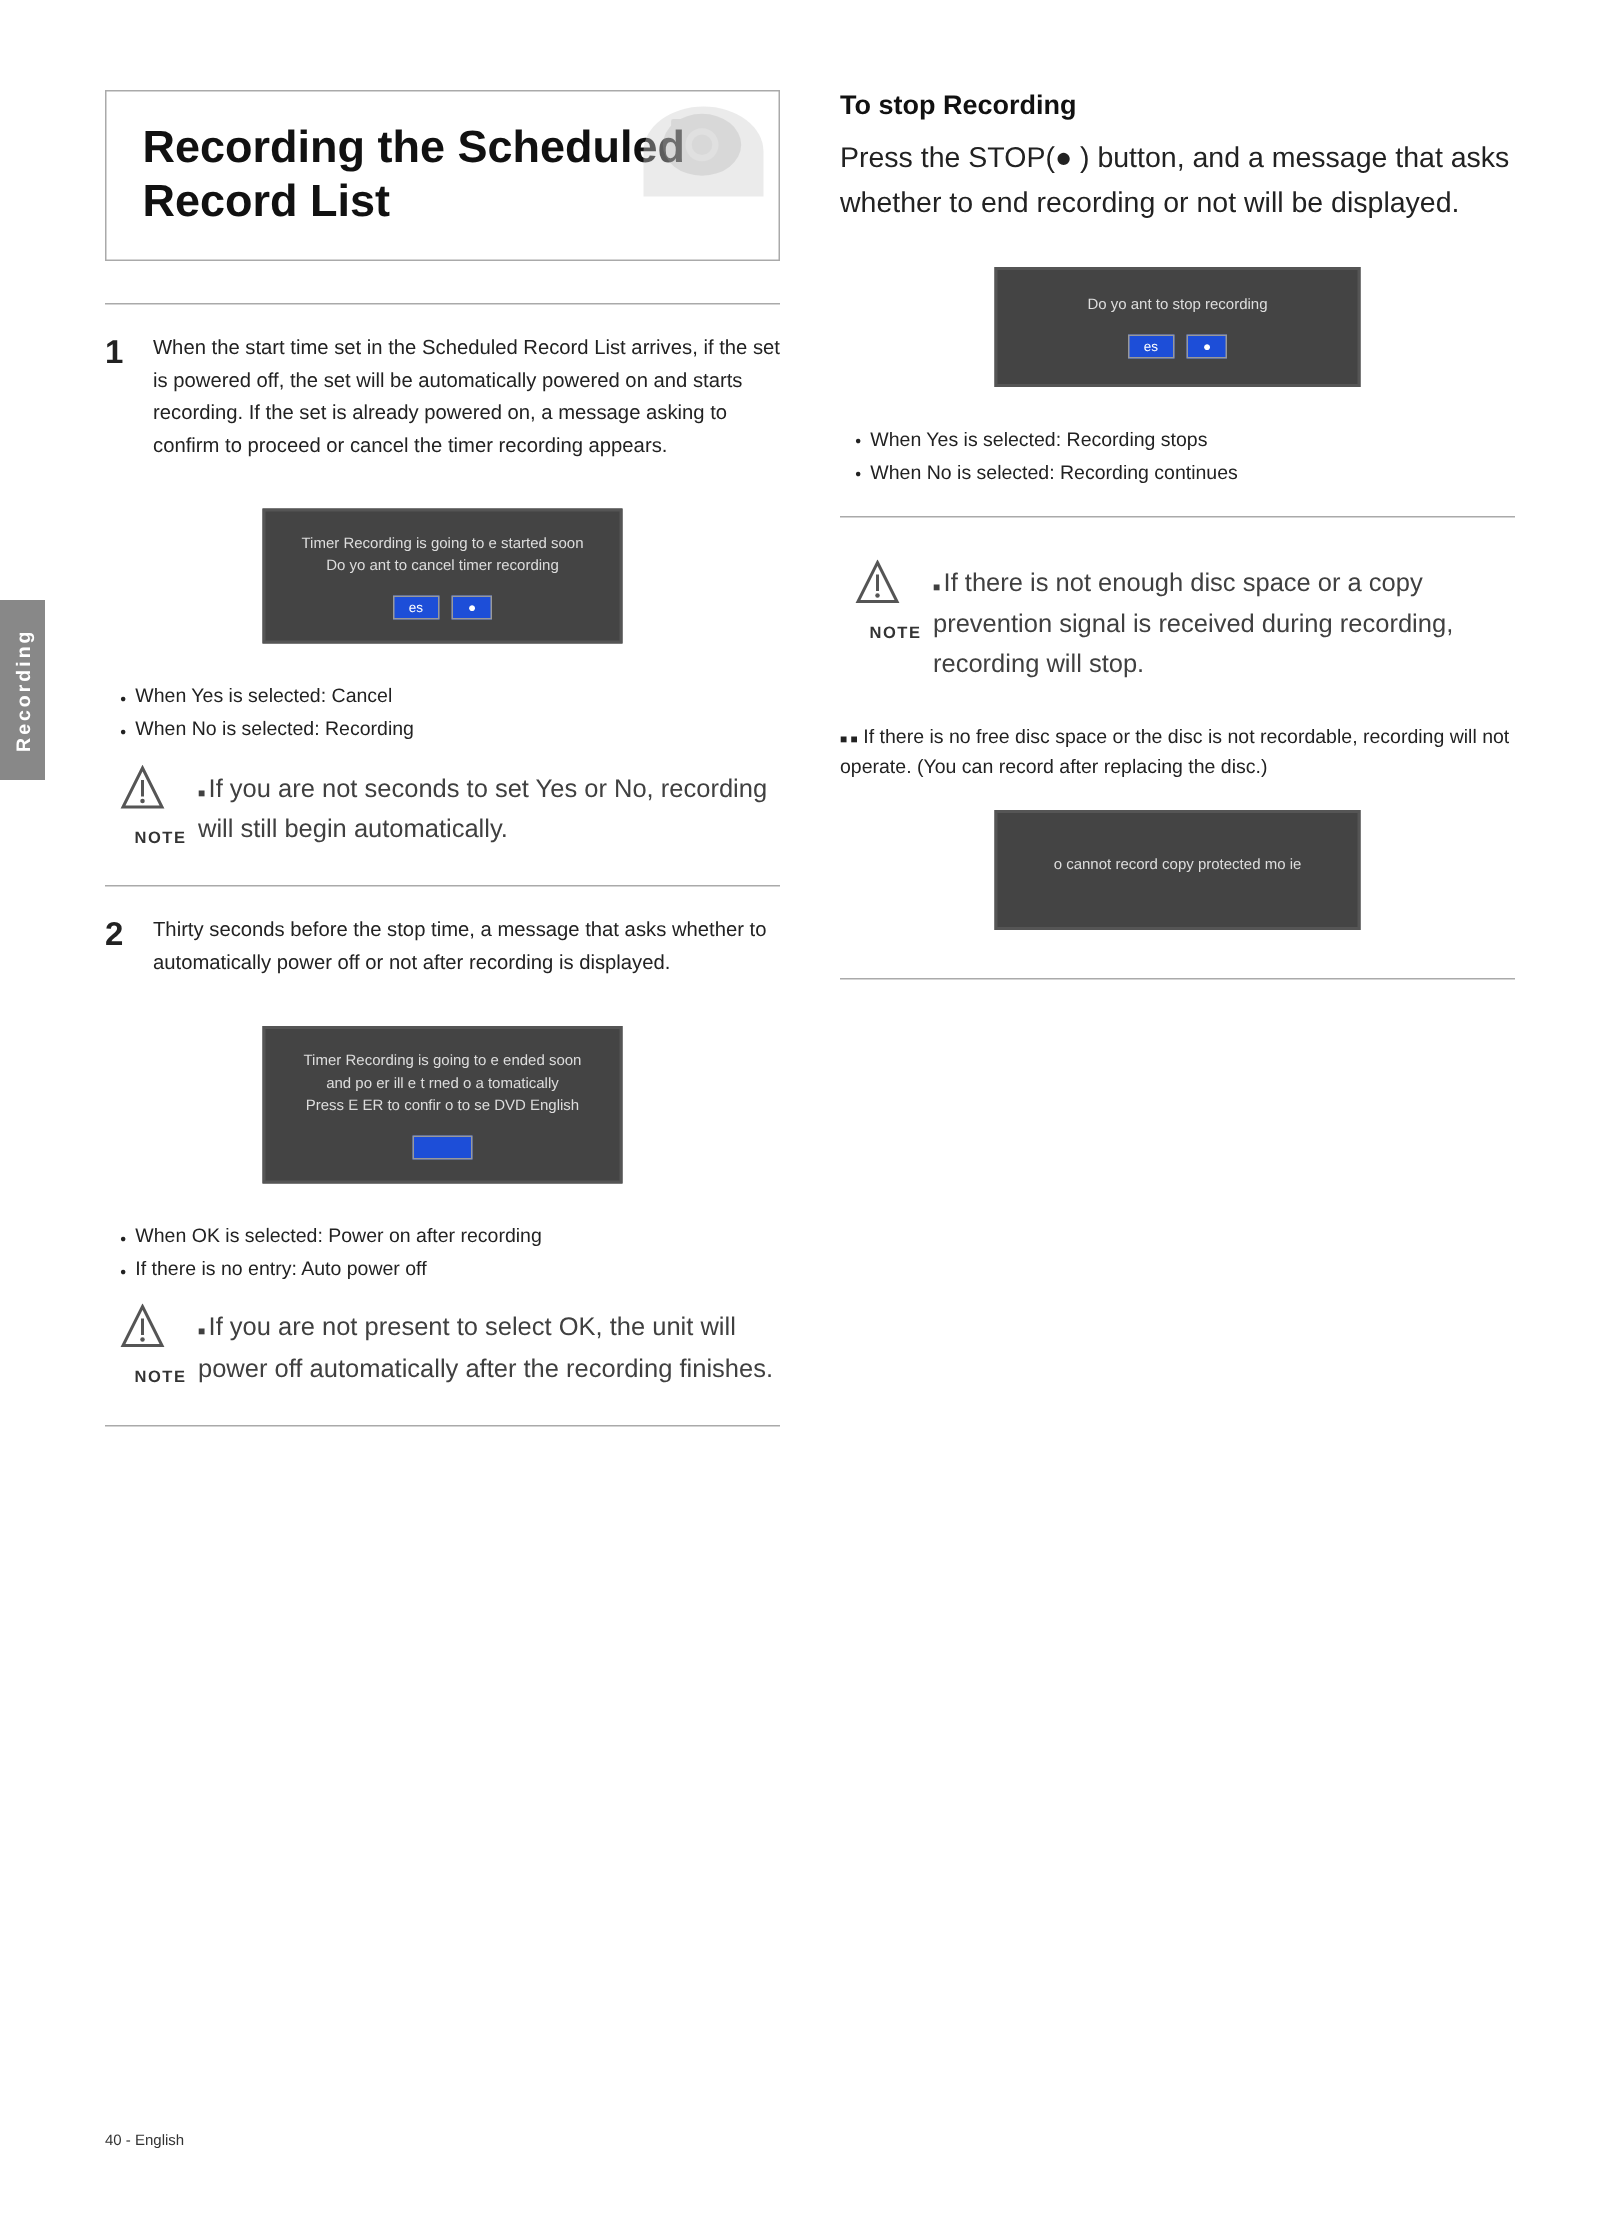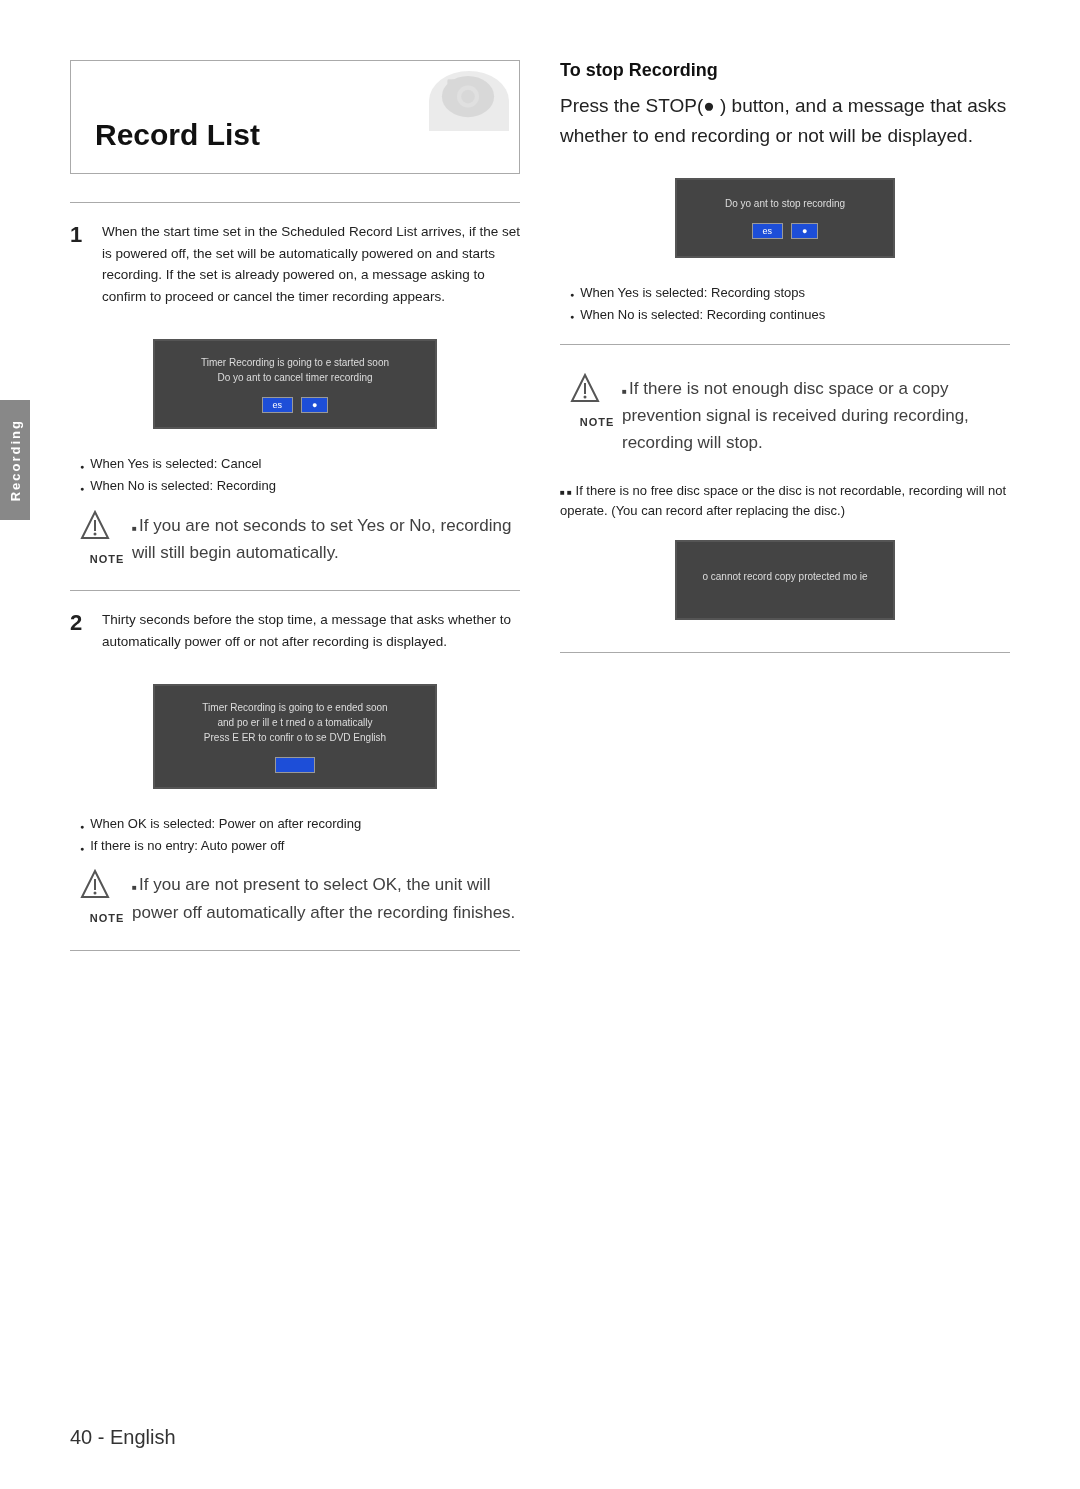--- a/index.html
+++ b/index.html
@@ -110,21 +110,21 @@
       line-height: 1.6;
       color: #222;
     }
 
     
     .screen-mockup {
       border: 2px solid #555;
       background: #444;
       margin: 14px auto;
       padding: 14px 16px;
-      width: 284px;
+      width: 240px;
       min-height: 80px;
       display: flex;
       flex-direction: column;
       align-items: center;
       justify-content: center;
     }
     .screen-text {
       color: #ddd;
       font-size: 10px;
       text-align: center;
@@ -216,34 +216,34 @@
     .section-intro {
       font-size: 19px;
       line-height: 1.6;
       margin-bottom: 12px;
       color: #222;
     }
 
     
     .page-footer {
       position: absolute;
-      bottom: 40px;
+      bottom: 56px;
       left: 70px;
-      font-size: 20px;
+      font-size: 10px;
       color: #333;
     }
 
     
     .note-section {
       background: #fff;
       padding: 10px 0;
     }
 
     .small-screen {
-      width: 220px;
+      width: 244px;
     }
 
     
     .camera-icon-decor {
       position: absolute;
       right: 16px;
       top: 8px;
       width: 70px;
       height: 55px;
       opacity: 0.25;
@@ -257,21 +257,21 @@
 </div>
 
 <div class="page-container">
 
   <div class="main-layout">
 
     <div class="left-col">
 
       <div class="title-box">
         <div class="title-main">
-          <br>
+          <span>Recording the Scheduled</span><br>
           <span>Record List</span>
         </div>
 
         <svg class="camera-icon-decor" viewBox="0 0 100 80">
           <ellipse cx="50" cy="40" rx="38" ry="30" fill="#888"></ellipse>
           <circle cx="50" cy="40" r="16" fill="#bbb"></circle>
           <circle cx="50" cy="40" r="10" fill="#888"></circle>
           <rect x="20" y="15" width="18" height="8" rx="2" fill="#888"></rect>
         </svg>
       </div>

